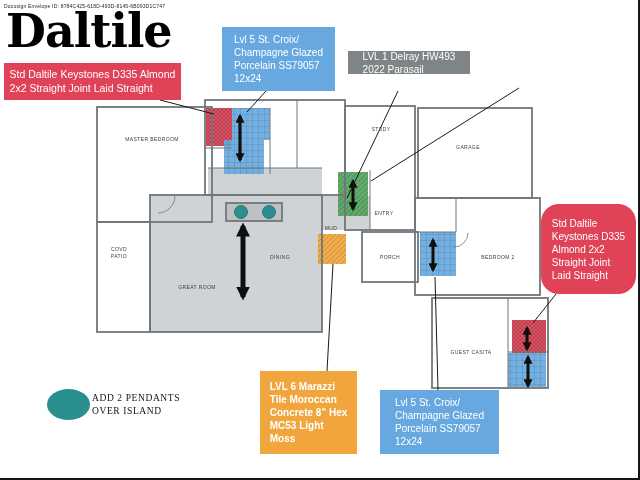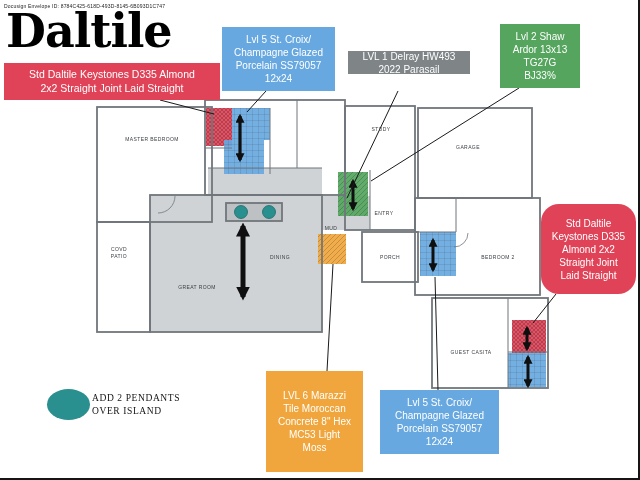--- a/index.html
+++ b/index.html
@@ -7,27 +7,27 @@
        font-family:"Liberation Sans",sans-serif;}
   #page{position:absolute;inset:0;background:#fff;border-right:2px solid #151515;border-bottom:2px solid #151515;}
 
   #envelope{position:absolute;left:4px;top:3px;font-size:5px;color:#222;letter-spacing:.2px;z-index:4;}
   #title{position:absolute;left:6px;top:6px;font-size:46px;line-height:1.1;font-weight:800;
          font-family:"DejaVu Serif",serif;color:#000;letter-spacing:-1px;z-index:4;}
 
   #plan{position:absolute;left:0;top:0;z-index:1;}
 
   .note{position:absolute;z-index:3;color:#fff;display:flex;align-items:center;justify-content:center;
-        text-align:center;white-space:pre-line;line-height:1.3;font-weight:500;}
-  #n1{left:4px;  top:63px; width:216px;height:37px;background:var(--red);   font-size:10.5px;}
+        white-space:pre-line;line-height:1.3;font-weight:500;}
+  #n1{left:4px;  top:63px; width:177px;height:37px;background:var(--red);   font-size:10.5px;}
   #n2{left:222px;top:27px; width:113px;height:64px;background:var(--blue);  font-size:10px;}
   #n3{left:348px;top:51px; width:122px;height:23px;background:var(--gray);  font-size:10px;}
   #n4{left:500px;top:24px; width:80px; height:64px;background:var(--green); font-size:10px;}
   #n5{left:541px;top:204px;width:95px; height:90px;background:var(--red);   font-size:10px;border-radius:18px;}
-  #n6{left:266px;top:371px;width:97px; height:101px;background:var(--yellow);font-size:10px;}
+  #n6{left:260px;top:371px;width:97px; height:83px;background:var(--yellow);font-size:10px;font-weight:bold;}
   #n7{left:380px;top:390px;width:119px;height:64px;background:var(--blue);  font-size:10px;}
 
   #pendant-oval{position:absolute;left:47px;top:389px;width:43px;height:31px;border-radius:50%;
                 background:var(--teal);z-index:3;}
   #pendant-note{position:absolute;left:92px;top:392px;width:102px;z-index:3;color:#141414;
                 font-family:"Liberation Serif",serif;font-size:9.5px;letter-spacing:.6px;
                 text-align:left;white-space:pre-line;line-height:1.35;}
 
   
   .floor{fill:var(--floor);opacity:.85;}
@@ -156,24 +156,20 @@
   </svg>
 
   <div class="note" id="n1">Std Daltile Keystones D335 Almond
 2x2 Straight Joint Laid Straight</div>
   <div class="note" id="n2">Lvl 5 St. Croix/
 Champagne Glazed
 Porcelain SS79057
 12x24</div>
   <div class="note" id="n3">LVL 1 Delray HW493
 2022 Parasail</div>
-  <div class="note" id="n4">Lvl 2 Shaw
-Ardor 13x13
-TG27G
-BJ33%</div>
   <div class="note" id="n5">Std Daltile
 Keystones D335
 Almond 2x2
 Straight Joint
 Laid Straight</div>
   <div class="note" id="n6">LVL 6 Marazzi
 Tile Moroccan
 Concrete 8" Hex
 MC53 Light
 Moss</div>

